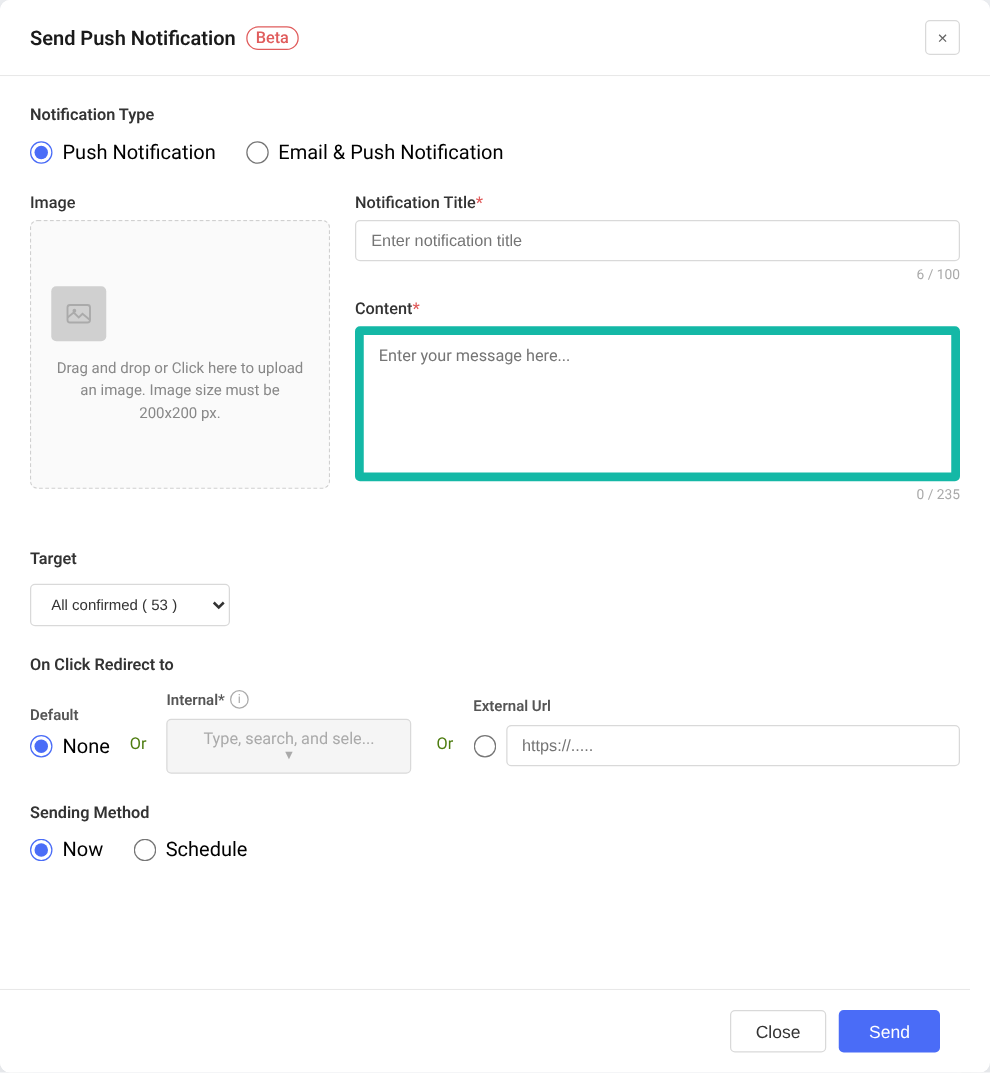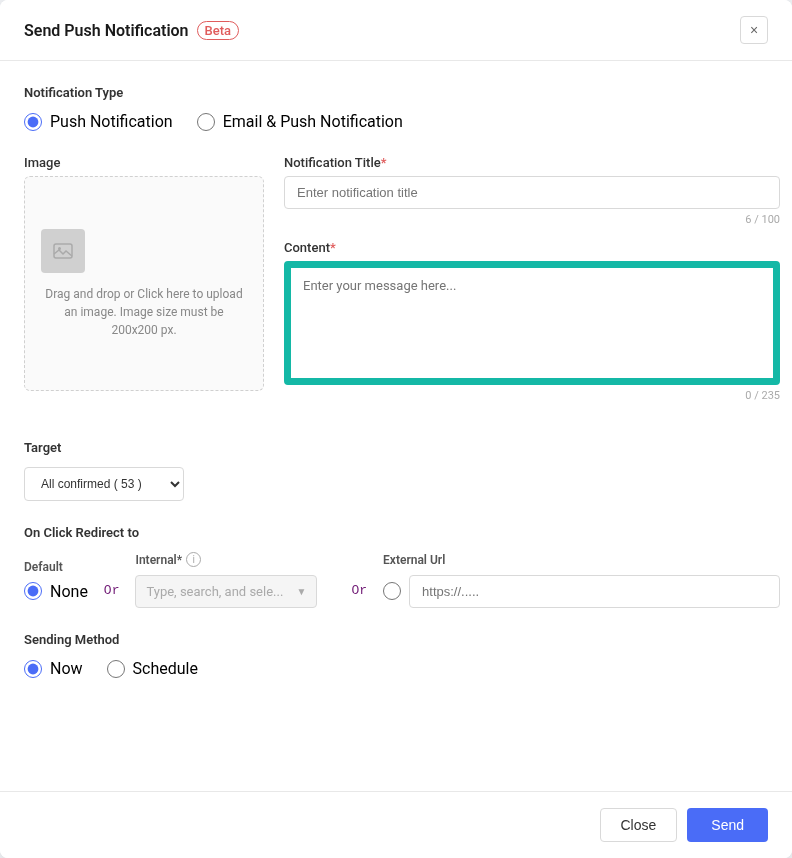--- a/index.html
+++ b/index.html
@@ -56,21 +56,21 @@
       background: #fff;
       border-radius: 4px;
       cursor: pointer;
       display: flex;
       align-items: center;
       justify-content: center;
       font-size: 14px;
       color: #666;
     }
     .modal-body {
-      padding: 24px 12px 80px 24px;
+      padding: 24px 24px 80px 24px;
       flex: 1;
       overflow-y: auto;
     }
     .section-label {
       font-size: 13px;
       font-weight: 600;
       color: #333;
       margin-bottom: 12px;
     }
     .notification-type-section {
@@ -206,24 +206,23 @@
       color: #555;
       margin-bottom: 8px;
     }
     .redirect-none-group {
       display: flex;
       align-items: center;
       gap: 8px;
     }
     .or-text {
       font-size: 13px;
-      color: #701a75;
+      color: #4d7c0f;
       margin: 0 16px;
       padding-top: 20px;
-      font-family: Liberation Mono, monospace;
     }
     .internal-col {
       display: flex;
       flex-direction: column;
       min-width: 200px;
     }
     .internal-label-row {
       display: flex;
       align-items: center;
       gap: 4px;
@@ -251,25 +250,26 @@
       align-items: center;
       gap: 8px;
     }
     .internal-select {
       border: 1px solid #d9d9d9;
       border-radius: 4px;
       padding: 8px 10px;
       font-size: 13px;
       color: #aaa;
       background: #f5f5f5;
-      width: 182px;
+      width: 196px;
       cursor: pointer;
       display: flex;
       align-items: center;
       justify-content: space-between;
+      flex-direction: column;
     }
     .internal-select-chevron {
       font-size: 10px;
       color: #aaa;
     }
     .external-col {
       display: flex;
       flex-direction: column;
       flex: 1;
     }
@@ -293,21 +293,21 @@
       flex: 1;
       outline: none;
     }
     .sending-section {
       margin-bottom: 16px;
     }
     .modal-footer {
       position: absolute;
       bottom: 0;
       left: 0;
-      right: 0;
+      right: 16px;
       padding: 16px 24px;
       border-top: 1px solid #e8e8e8;
       background: #fff;
       display: flex;
       justify-content: flex-end;
       gap: 10px;
       border-radius: 0 0 8px 8px;
     }
     .btn-close {
       padding: 8px 20px;

